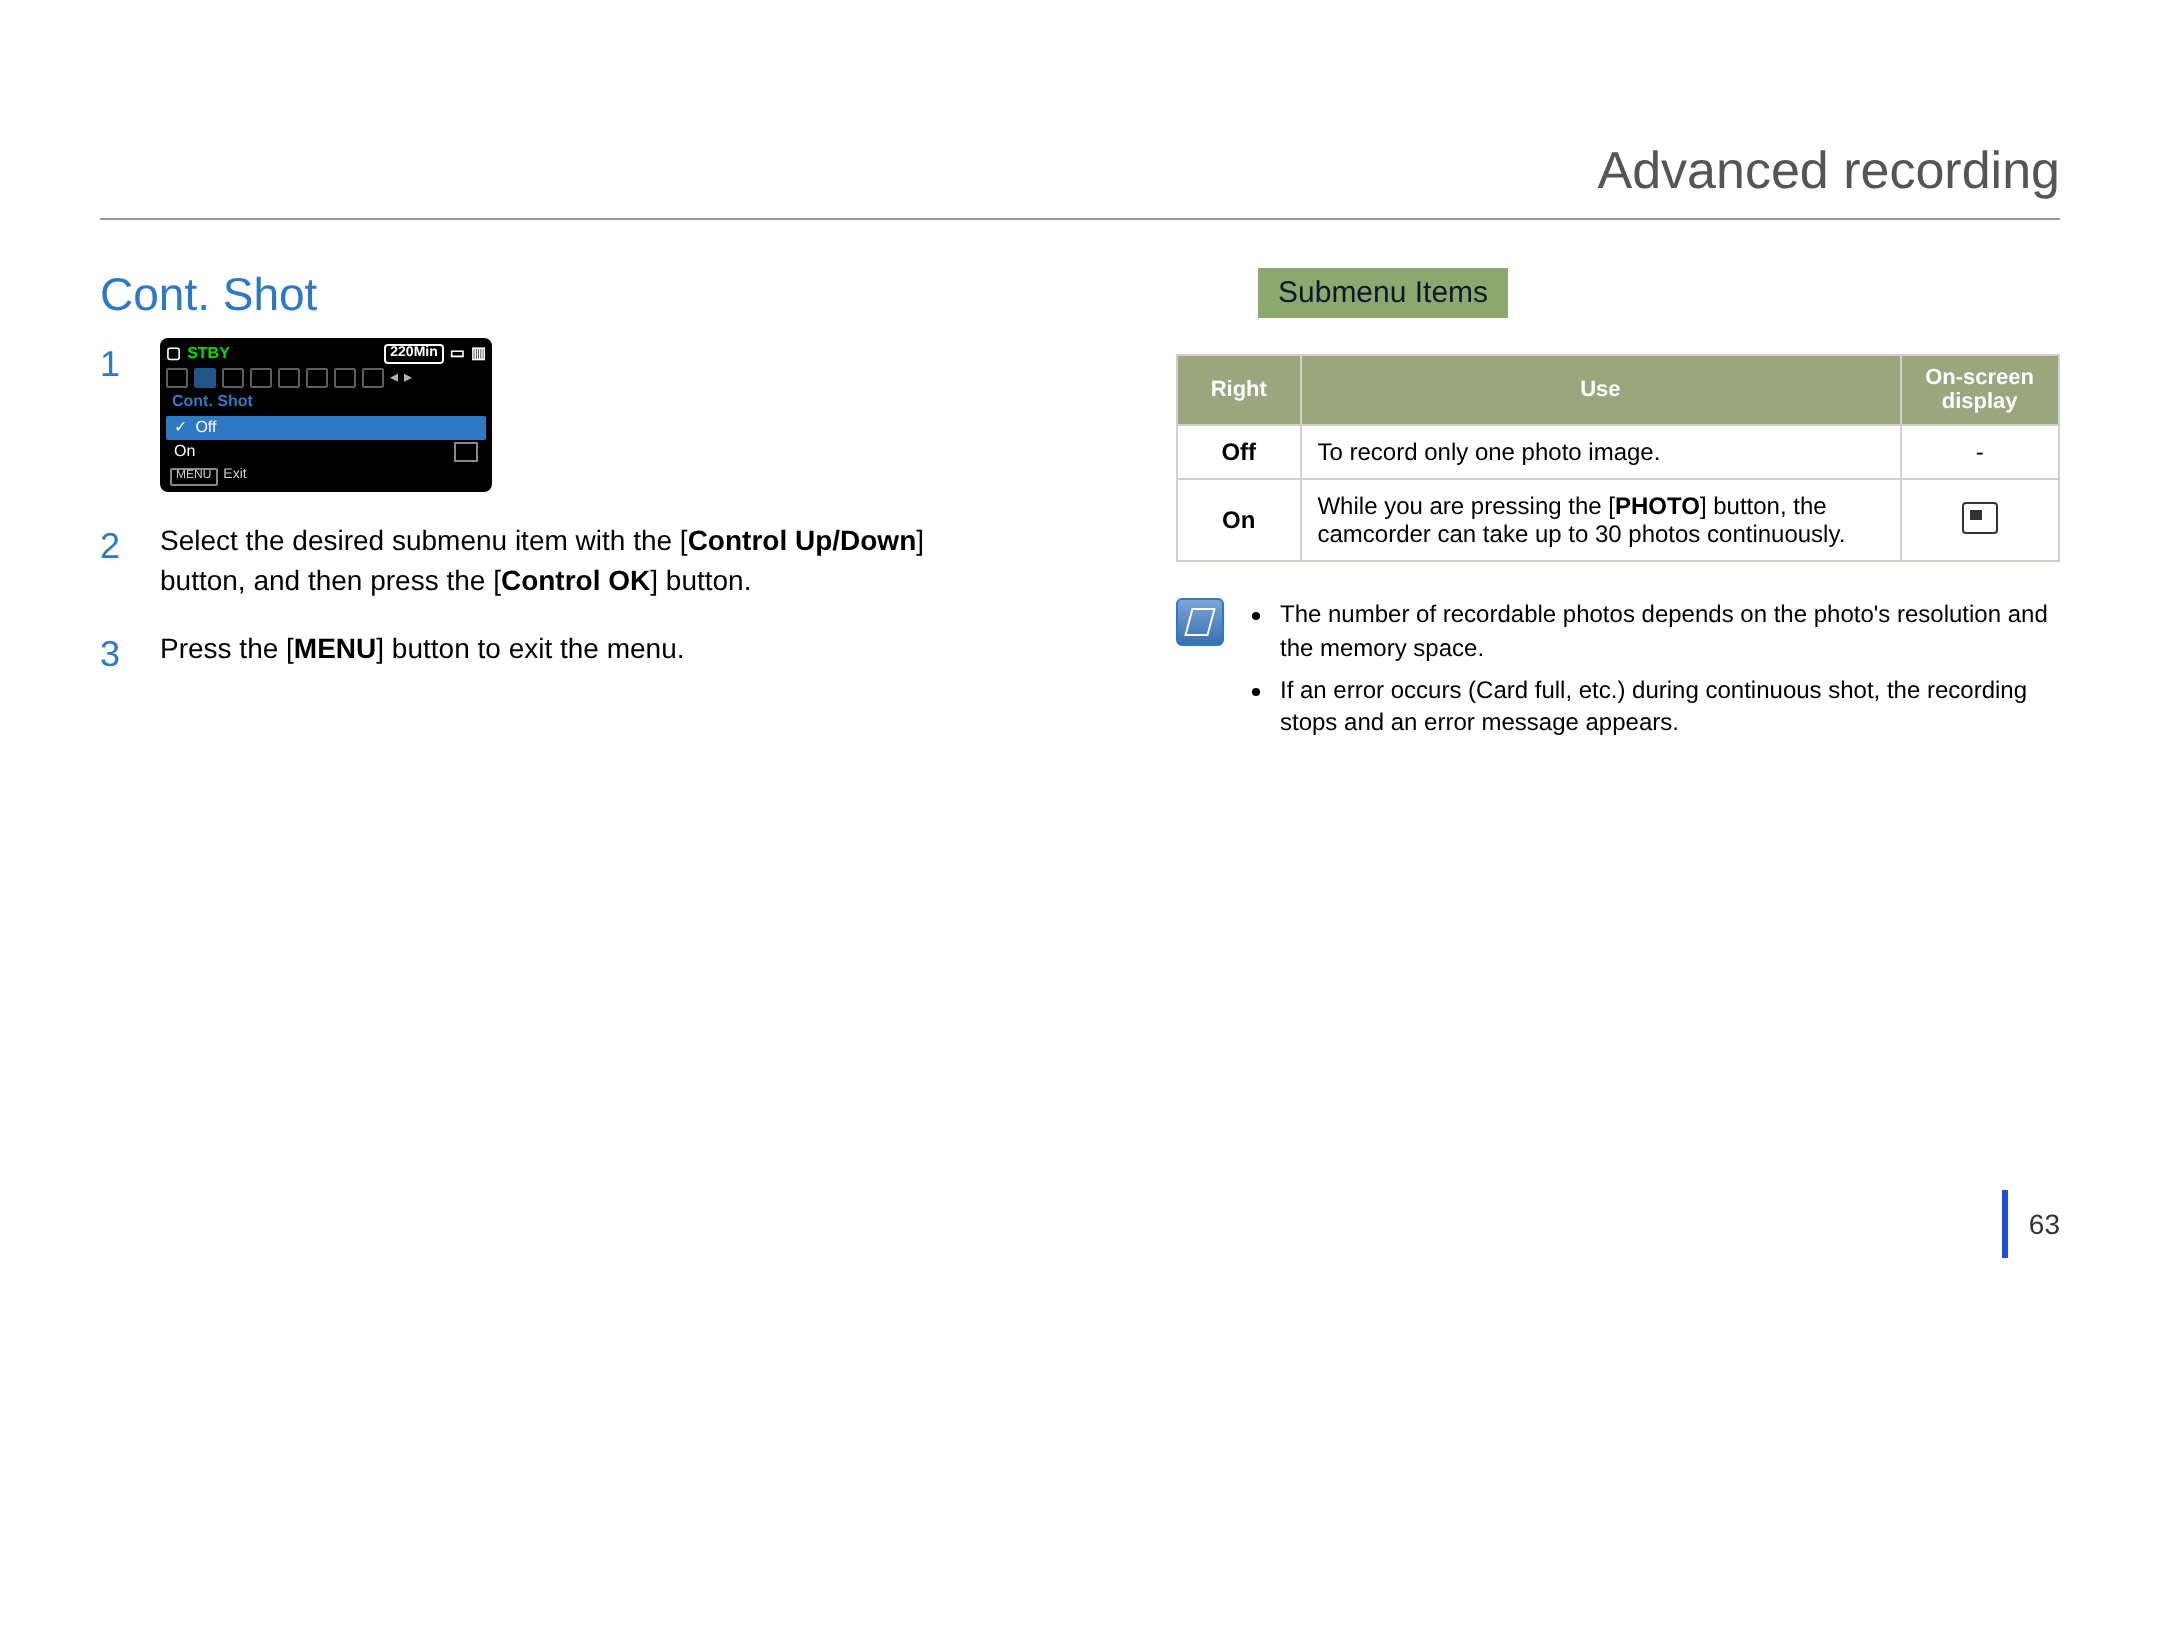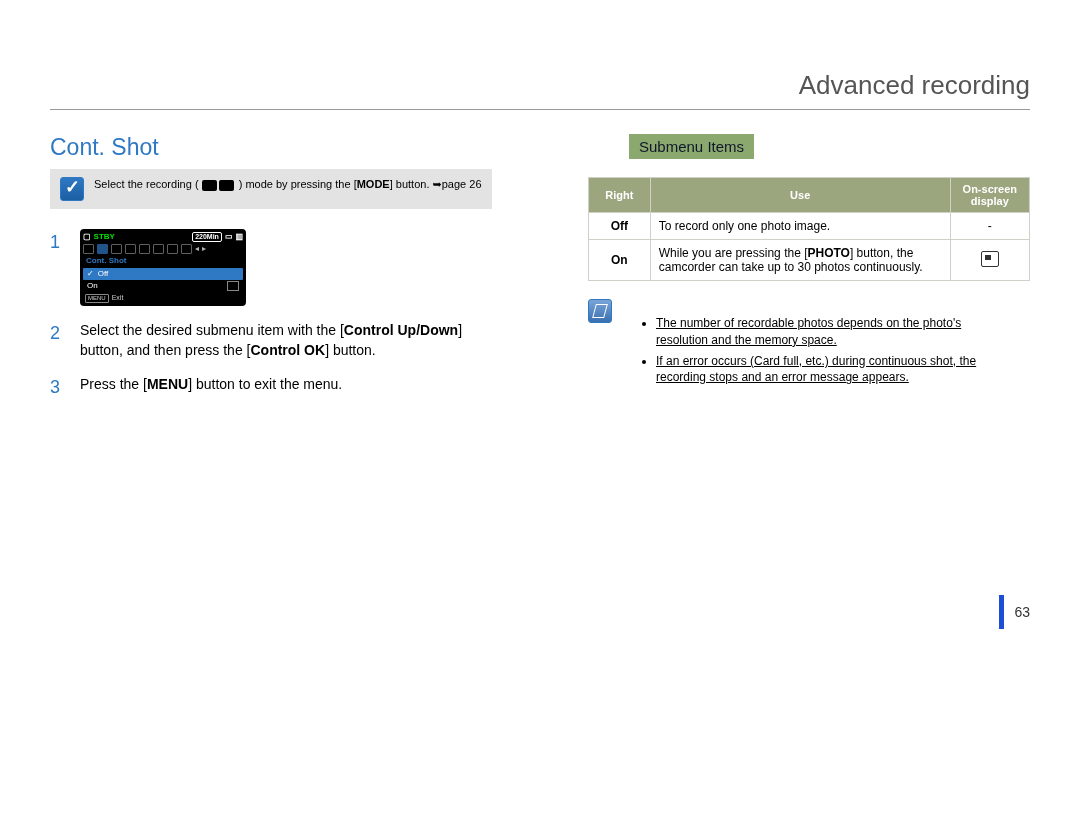--- a/index.html
+++ b/index.html
@@ -260,34 +260,33 @@
   }
   .note-icon::before {
     content: "";
     position: absolute;
     left: 5px; top: 4px;
     width: 10px; height: 12px;
     border: 1px solid #fff;
     transform: skewX(-15deg);
   }
   .note-list {
-    margin: 16px;
+    margin: 0;
     padding-left: 18px;
-    text-decoration: underline;
   }
   .note-list li {
     margin-bottom: 4px;
   }
   .page-num {
     position: absolute;
     right: 50px;
     bottom: 30px;
     font-size: 14px;
     color: #333;
-    border-left: 5px solid #1d4ed8;
+    border-left: 3px solid #1d4ed8;
     padding-left: 10px;
     height: 34px;
     display: flex;
     align-items: center;
   }
   b { font-weight: bold; }
 </style>
 </head>
 <body>
 
@@ -296,32 +295,20 @@
   <div class="header-area">
     <span class="page-title">Advanced recording</span>
   </div>
 
   <div class="columns">
 
     <div class="col">
       <h2 class="section-title">Cont. Shot</h2>
 
 
-      <div class="tip-box">
-        <span class="tip-icon"></span>
-        <div class="tip-text">
-          <span>Select the recording (</span>
-          <span class="modeicons">
-            <span class="mi"></span>
-            <span class="mi cam"></span>
-          </span>
-          <span>) mode by pressing the [</span><b>MODE</b><span>] button. </span>
-          <span>➥</span><span>page 26</span>
-        </div>
-      </div>
 
       <div class="steps">
 
         <div class="step-row">
           <div class="step-num">1</div>
 
           <div class="screenshot">
             <div class="shot-row1">
               <div class="left">
                 <span style="color:#fff;">▢</span>

